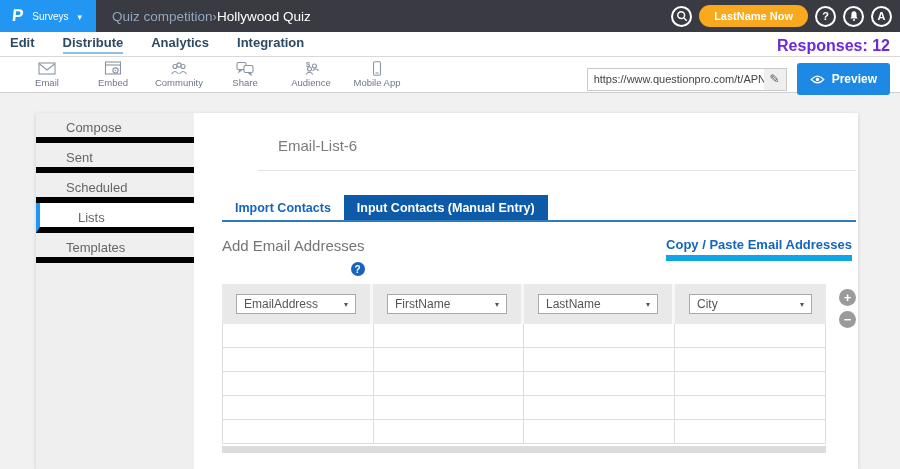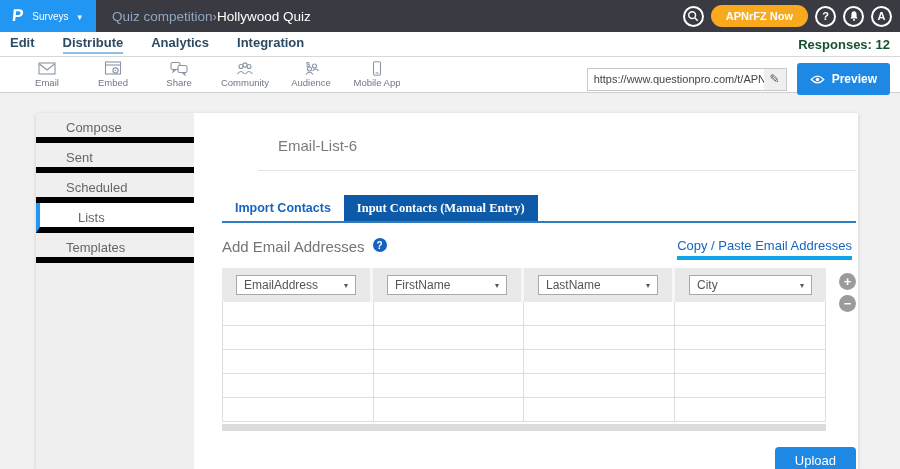--- a/index.html
+++ b/index.html
@@ -17,21 +17,21 @@
   .crumb-sep { color:#91a7bd; font-size:13px; }
   .crumb-current { color:#ffffff; }
   .top-actions { position:absolute; right:8px; top:0; height:32px; display:flex; align-items:center; gap:7px; }
   .circle-btn { width:21px; height:21px; border:2px solid #fff; border-radius:50%; display:flex; align-items:center; justify-content:center; color:#fff; font-size:11px; font-weight:bold; cursor:pointer; background:transparent; flex-shrink:0; }
   .upgrade-btn { background:#f9a91d; color:#fff; font-size:11px; font-weight:bold; border-radius:12px; padding:5px 15px; cursor:pointer; white-space:nowrap; }
 
   
   .navbar { height:25px; background:#fff; border-bottom:1px solid #d8d8d8; display:flex; align-items:flex-start; padding:3px 10px 0 10px; gap:28px; }
   .nav-item { font-size:13px; font-weight:700; color:#2d4a63; cursor:pointer; padding-bottom:2px; }
   .nav-item.active { border-bottom:2px solid #8cc0e8; }
-  .responses { margin-left:auto; font-size:13px; font-weight:700; color:#14532d; padding-top:2px; }
+  .responses { margin-left:auto; font-size:16px; font-weight:700; color:#6d28d9; padding-top:2px; }
 
   
   .toolbar { height:36px; background:#fff; border-bottom:1px solid #cfcfcf; display:flex; align-items:center; padding:0 14px; position:relative; }
   .channel { width:66px; display:flex; flex-direction:column; align-items:center; gap:1px; cursor:pointer; }
   .channel svg { display:block; }
   .channel-label { font-size:9.5px; color:#6e7687; white-space:nowrap; }
   .toolbar-right { position:absolute; right:10px; top:6px; display:flex; align-items:center; gap:10px; }
   .url-box { display:flex; align-items:stretch; border:1px solid #c9c9c9; background:#fff; height:23px; width:200px; cursor:text; }
   .url-text { flex:1; font-size:11px; color:#444; padding:0 6px; display:flex; align-items:center; white-space:nowrap; overflow:hidden; }
   .pencil-seg { width:22px; background:#efefef; display:flex; align-items:center; justify-content:center; font-size:12px; color:#555; cursor:pointer; }
@@ -41,30 +41,30 @@
   .page { position:relative; height:375px; }
   .card { position:absolute; left:36px; top:20px; width:822px; height:356px; background:#fff; box-shadow:0 1px 4px rgba(0,0,0,.15); display:flex; }
   .sidebar { width:158px; background:#efefef; flex-shrink:0; }
   .side-item { height:30px; line-height:30px; padding-left:30px; font-size:13px; color:#666; border-bottom:6px solid #000000; cursor:pointer; }
   .side-item.active { background:#fff; border-left:4px solid #2196f3; padding-left:38px; }
 
   .main { flex:1; padding:0 18px 0 28px; }
   .title-wrap { margin-left:36px; padding:24px 0 16px 20px; border-bottom:1px solid #e3e3e3; font-size:15px; color:#7b7b7b; }
   .tabs { margin-top:24px; border-bottom:2px solid #2e7cbe; display:flex; }
   .tab { font-size:12.5px; font-weight:700; color:#1565c0; padding:6px 13px 5px 13px; cursor:pointer; white-space:nowrap; }
-  .tab.active { background:#0d5ba8; color:#fff;font-family:Liberation Serif, serif; }
+  .tab.active { background:#0d5ba8; color:#fff; }
 
   .section-row { margin-top:15px; display:flex; align-items:flex-start; justify-content:space-between; }
-  .section-title { font-size:15px; color:#757575; display:flex; align-items:flex-start; gap:8px; }
+  .section-title { font-size:15px; color:#757575; display:flex; align-items:flex-end; gap:8px;flex-direction:column; }
   .help-badge { width:14px; height:14px; border-radius:50%; background:#1565c0; color:#fff; font-size:10px; font-weight:bold; display:flex; align-items:center; justify-content:center; cursor:pointer; }
-  .copy-link { font-size:13px; font-weight:400; color:#1565c0; border-bottom:4px solid #0ea5e9; padding-bottom:3px; cursor:pointer; margin-right:4px; }
+  .copy-link { font-size:13px; font-weight:700; color:#1565c0; border-bottom:6px solid #0ea5e9; padding-bottom:3px; cursor:pointer; margin-right:4px; }
 
   .table-zone { margin-top:8px; display:flex; align-items:flex-start; }
   .contacts-table { width:604px; }
-  .header-row { background:#e9e9e9; height:34px; display:grid; grid-template-columns:repeat(4,1fr); }
+  .header-row { background:#e9e9e9; height:40px; display:grid; grid-template-columns:repeat(4,1fr); }
   .hcell { display:flex; align-items:center; padding:0 14px; border-right:3px solid #f7f7f7; }
   .hcell:last-child { border-right:none; }
   .select { flex:1; height:20px; background:#fff; border:1px solid #a9a9a9; display:flex; align-items:center; justify-content:space-between; padding:0 7px; font-size:12px; color:#555; cursor:pointer; }
   .select .caret { font-size:8px; color:#555; }
   .grid { display:grid; grid-template-columns:repeat(4,1fr); grid-auto-rows:24px; border-left:1px solid #ddd; border-right:1px solid #ddd; }
   .cell { border-bottom:1px solid #ddd; border-right:1px solid #ddd; background:#fff; cursor:text; }
   .cell:nth-child(4n) { border-right:none; }
   .scroll-track { height:7px; background:#dcdcdc; margin-top:2px; cursor:pointer; }
   .row-btns { display:flex; flex-direction:column; gap:5px; margin-left:13px; margin-top:5px; }
   .round-btn { width:17px; height:17px; border-radius:50%; background:#9b9b9b; color:#fff; display:flex; align-items:center; justify-content:center; font-size:13px; font-weight:bold; line-height:1; cursor:pointer; }
@@ -85,21 +85,21 @@
     <span class="crumb-sep">›</span>
     <span class="crumb-current">Hollywood Quiz</span>
   </div>
   <div class="top-actions">
     <span class="circle-btn">
       <svg width="12" height="12" viewBox="0 0 14 14">
           <circle cx="6" cy="6" r="4" fill="none" stroke="#fff" stroke-width="1.7"></circle>
           <line x1="9" y1="9" x2="12.5" y2="12.5" stroke="#fff" stroke-width="1.7"></line>
         </svg>
     </span>
-    <span class="upgrade-btn">APNrFZ Now</span>
+    <span class="upgrade-btn">LastName Now</span>
     <span class="circle-btn">?</span>
     <span class="circle-btn">
       <svg width="12" height="12" viewBox="0 0 14 14">
           <path d="M7 1.5 C4.8 1.5 4 3.2 4 5 L4 8 L2.8 9.8 L11.2 9.8 L10 8 L10 5 C10 3.2 9.2 1.5 7 1.5 Z" fill="#fff"></path>
           <circle cx="7" cy="11.6" r="1.2" fill="#fff"></circle>
         </svg>
     </span>
     <span class="circle-btn">A</span>
   </div>
 </div>
@@ -124,36 +124,36 @@
     <svg width="18" height="15" viewBox="0 0 18 15">
         <rect x="1.5" y="1" width="15" height="12" fill="none" stroke="#8b95a5" stroke-width="1.1"></rect>
         <line x1="1.5" y1="4" x2="16.5" y2="4" stroke="#8b95a5" stroke-width="1.1"></line>
         <circle cx="11.5" cy="9.5" r="2.6" fill="none" stroke="#8b95a5" stroke-width="1.1"></circle>
         <circle cx="11.5" cy="9.5" r="0.8" fill="#8b95a5"></circle>
       </svg>
     <span class="channel-label">Embed</span>
   </div>
   <div class="channel">
     <svg width="18" height="15" viewBox="0 0 18 15">
-        <rect x="1" y="1.5" width="9" height="7" rx="1.5" fill="none" stroke="#8b95a5" stroke-width="1.1"></rect>
-        <path d="M3.5 8.5 L3 11 L6 8.5" fill="none" stroke="#8b95a5" stroke-width="1.1"></path>
-        <rect x="8" y="4.5" width="9" height="7" rx="1.5" fill="#fff" stroke="#8b95a5" stroke-width="1.1"></rect>
-        <path d="M14.5 11.5 L15 14 L12 11.5" fill="none" stroke="#8b95a5" stroke-width="1.1"></path>
-      </svg>
-    <span class="channel-label">Share</span>
-  </div>
-  <div class="channel">
-    <svg width="18" height="15" viewBox="0 0 18 15">
         <circle cx="5" cy="5.5" r="2" fill="none" stroke="#8b95a5" stroke-width="1.1"></circle>
         <circle cx="13" cy="5.5" r="2" fill="none" stroke="#8b95a5" stroke-width="1.1"></circle>
         <circle cx="9" cy="4" r="2.1" fill="#fff" stroke="#8b95a5" stroke-width="1.1"></circle>
         <path d="M1.5 13 q3.5,-5 7,0" fill="none" stroke="#8b95a5" stroke-width="1.1"></path>
         <path d="M9.5 13 q3.5,-5 7,0" fill="none" stroke="#8b95a5" stroke-width="1.1"></path>
       </svg>
     <span class="channel-label">Community</span>
+  </div>
+  <div class="channel">
+    <svg width="18" height="15" viewBox="0 0 18 15">
+        <rect x="1" y="1.5" width="9" height="7" rx="1.5" fill="none" stroke="#8b95a5" stroke-width="1.1"></rect>
+        <path d="M3.5 8.5 L3 11 L6 8.5" fill="none" stroke="#8b95a5" stroke-width="1.1"></path>
+        <rect x="8" y="4.5" width="9" height="7" rx="1.5" fill="#fff" stroke="#8b95a5" stroke-width="1.1"></rect>
+        <path d="M14.5 11.5 L15 14 L12 11.5" fill="none" stroke="#8b95a5" stroke-width="1.1"></path>
+      </svg>
+    <span class="channel-label">Share</span>
   </div>
   <div class="channel">
     <svg width="18" height="15" viewBox="0 0 18 15">
         <text x="4" y="6" font-size="7.5" fill="#8b95a5" font-weight="bold">$</text>
         <circle cx="12.5" cy="5" r="2" fill="none" stroke="#8b95a5" stroke-width="1.1"></circle>
         <circle cx="7.5" cy="8" r="2" fill="none" stroke="#8b95a5" stroke-width="1.1"></circle>
         <path d="M4 13.5 q3.5,-4.5 7,0" fill="none" stroke="#8b95a5" stroke-width="1.1"></path>
         <path d="M10.5 10 q3.5,-4 6,0" fill="none" stroke="#8b95a5" stroke-width="1.1"></path>
       </svg>
     <span class="channel-label">Audience</span>

